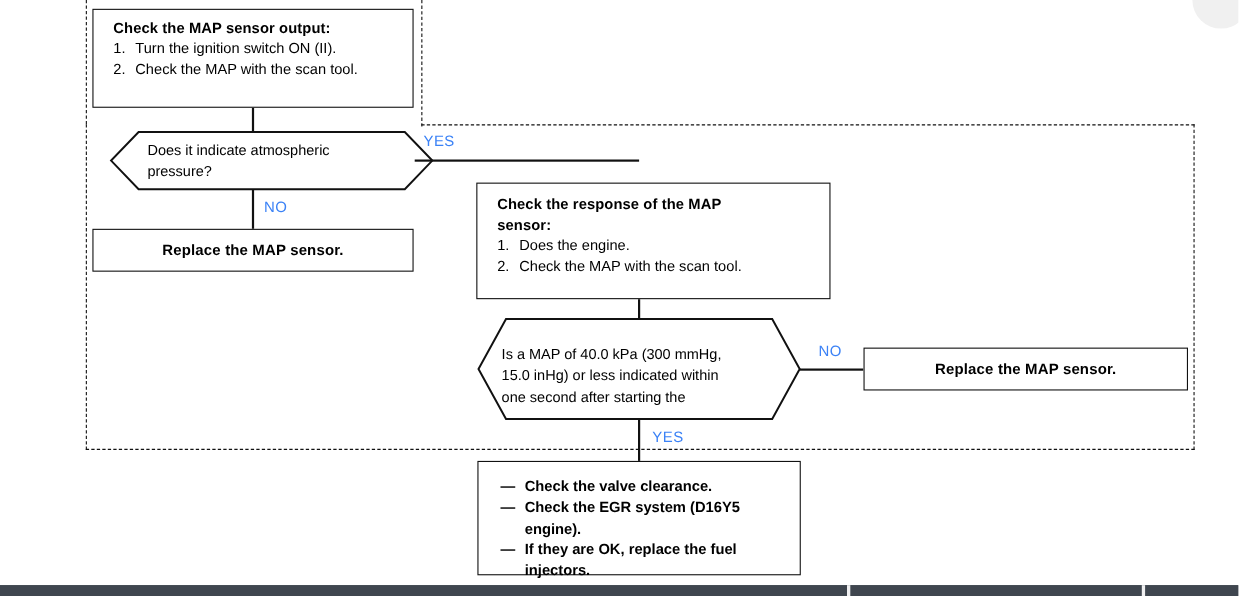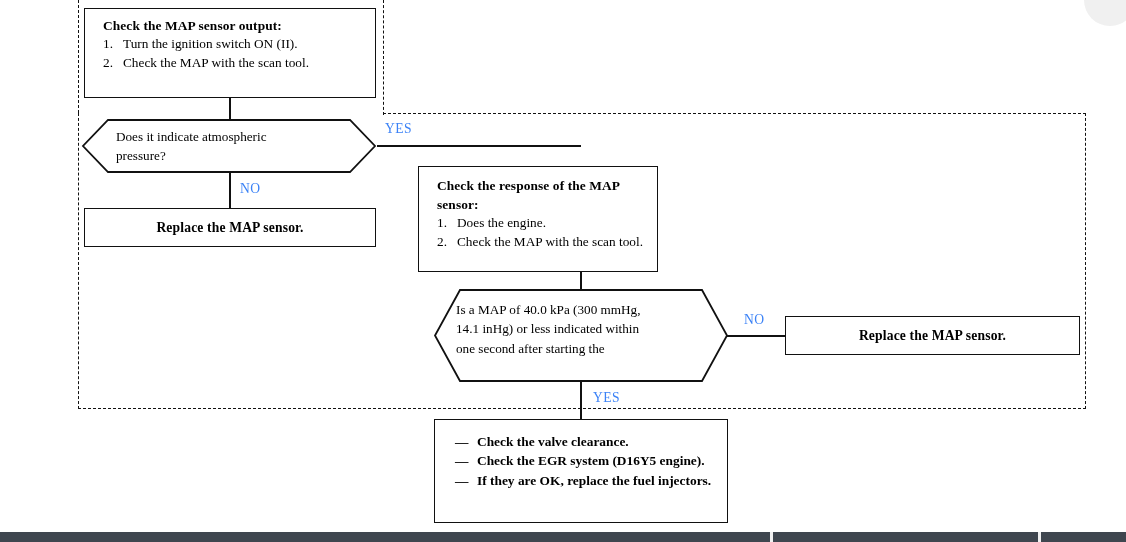--- a/index.html
+++ b/index.html
@@ -11,21 +11,20 @@
   body {
     font-family: "Liberation Sans", sans-serif;
     -webkit-font-smoothing: none;
   }
   #page {
     position: relative;
     width: 1126px;
     height: 542px;
     background: #ffffff;
     overflow: hidden;
-    font-family: Liberation Serif, serif;
   }
 
   
   .abs { position: absolute; box-sizing: border-box; }
   .dd-h {
     height: 0;
     border-top: 1.7px dashed #111;
   }
   .dd-v {
     width: 0;
@@ -173,41 +172,41 @@
         <li>
           <span class="marker">2.</span>
           <span class="txt">Check the MAP with the scan tool.</span>
         </li>
       </ul>
     </div>
   </div>
 
   <div class="ln ln-v" style="left:229px; top:98px; height:22px;"></div>
 
-  <div class="hex-wrap" style="left:82px; top:119px; width:294px; height:67px;">
+  <div class="hex-wrap" style="left:100px; top:119px; width:294px; height:67px;">
     <svg width="294" height="54" viewBox="0 0 294 54">
       <polygon points="26,1 268,1 293,27 268,53 26,53 1,27" fill="#ffffff" stroke="#111111" stroke-width="1.8"></polygon>
     </svg>
     <div class="hex-text" style="left:34px; top:8px; width:240px;">
       <div>Does it indicate atmospheric</div>
       <div>pressure?</div>
     </div>
   </div>
 
   <div class="ln ln-h" style="left:377px; top:145px; width:204px;"></div>
   <div class="branch-label" style="left:385px; top:121px;">YES</div>
 
   <div class="ln ln-v" style="left:229px; top:172px; height:37px;"></div>
   <div class="branch-label" style="left:240px; top:181px;">NO</div>
 
   <div class="box" style="left:84px; top:208px; width:292px; height:39px;">
     <div class="centered-bold">Replace the MAP sensor.</div>
   </div>
 
-  <div class="box" style="left:418px; top:166px; width:240px; height:106px;">
+  <div class="box" style="left:433px; top:166px; width:322px; height:106px;">
     <div class="box-inner" style="padding-top:9px;">
       <div class="box-title">Check the response of the MAP</div>
       <div class="box-title">sensor:</div>
       <ul class="num-list">
         <li>
           <span class="marker">1.</span>
           <span class="txt">Does the engine.</span>
         </li>
         <li>
           <span class="marker">2.</span>
@@ -216,23 +215,23 @@
       </ul>
     </div>
   </div>
 
   <div class="ln ln-v" style="left:580px; top:272px; height:18px;"></div>
 
   <div class="hex-wrap" style="left:434px; top:289px; width:294px; height:93px;">
     <svg width="294" height="93" viewBox="0 0 294 93">
       <polygon points="26,1 268,1 293,46.5 268,92 26,92 1,46.5" fill="#ffffff" stroke="#111111" stroke-width="1.8"></polygon>
     </svg>
-    <div class="hex-text" style="left:22px; top:11px; width:262px;">
+    <div class="hex-text" style="left:22px; top:23px; width:262px;">
       <div>Is a MAP of 40.0 kPa (300 mmHg,</div>
-      <div>14.1 inHg) or less indicated within</div>
+      <div>15.0 inHg) or less indicated within</div>
       <div>one second after starting the</div>
     </div>
   </div>
 
   <div class="ln ln-h" style="left:727px; top:335px; width:58px;"></div>
   <div class="branch-label" style="left:744px; top:312px;">NO</div>
 
   <div class="box" style="left:785px; top:316px; width:295px; height:39px;">
     <div class="centered-bold">Replace the MAP sensor.</div>
   </div>

